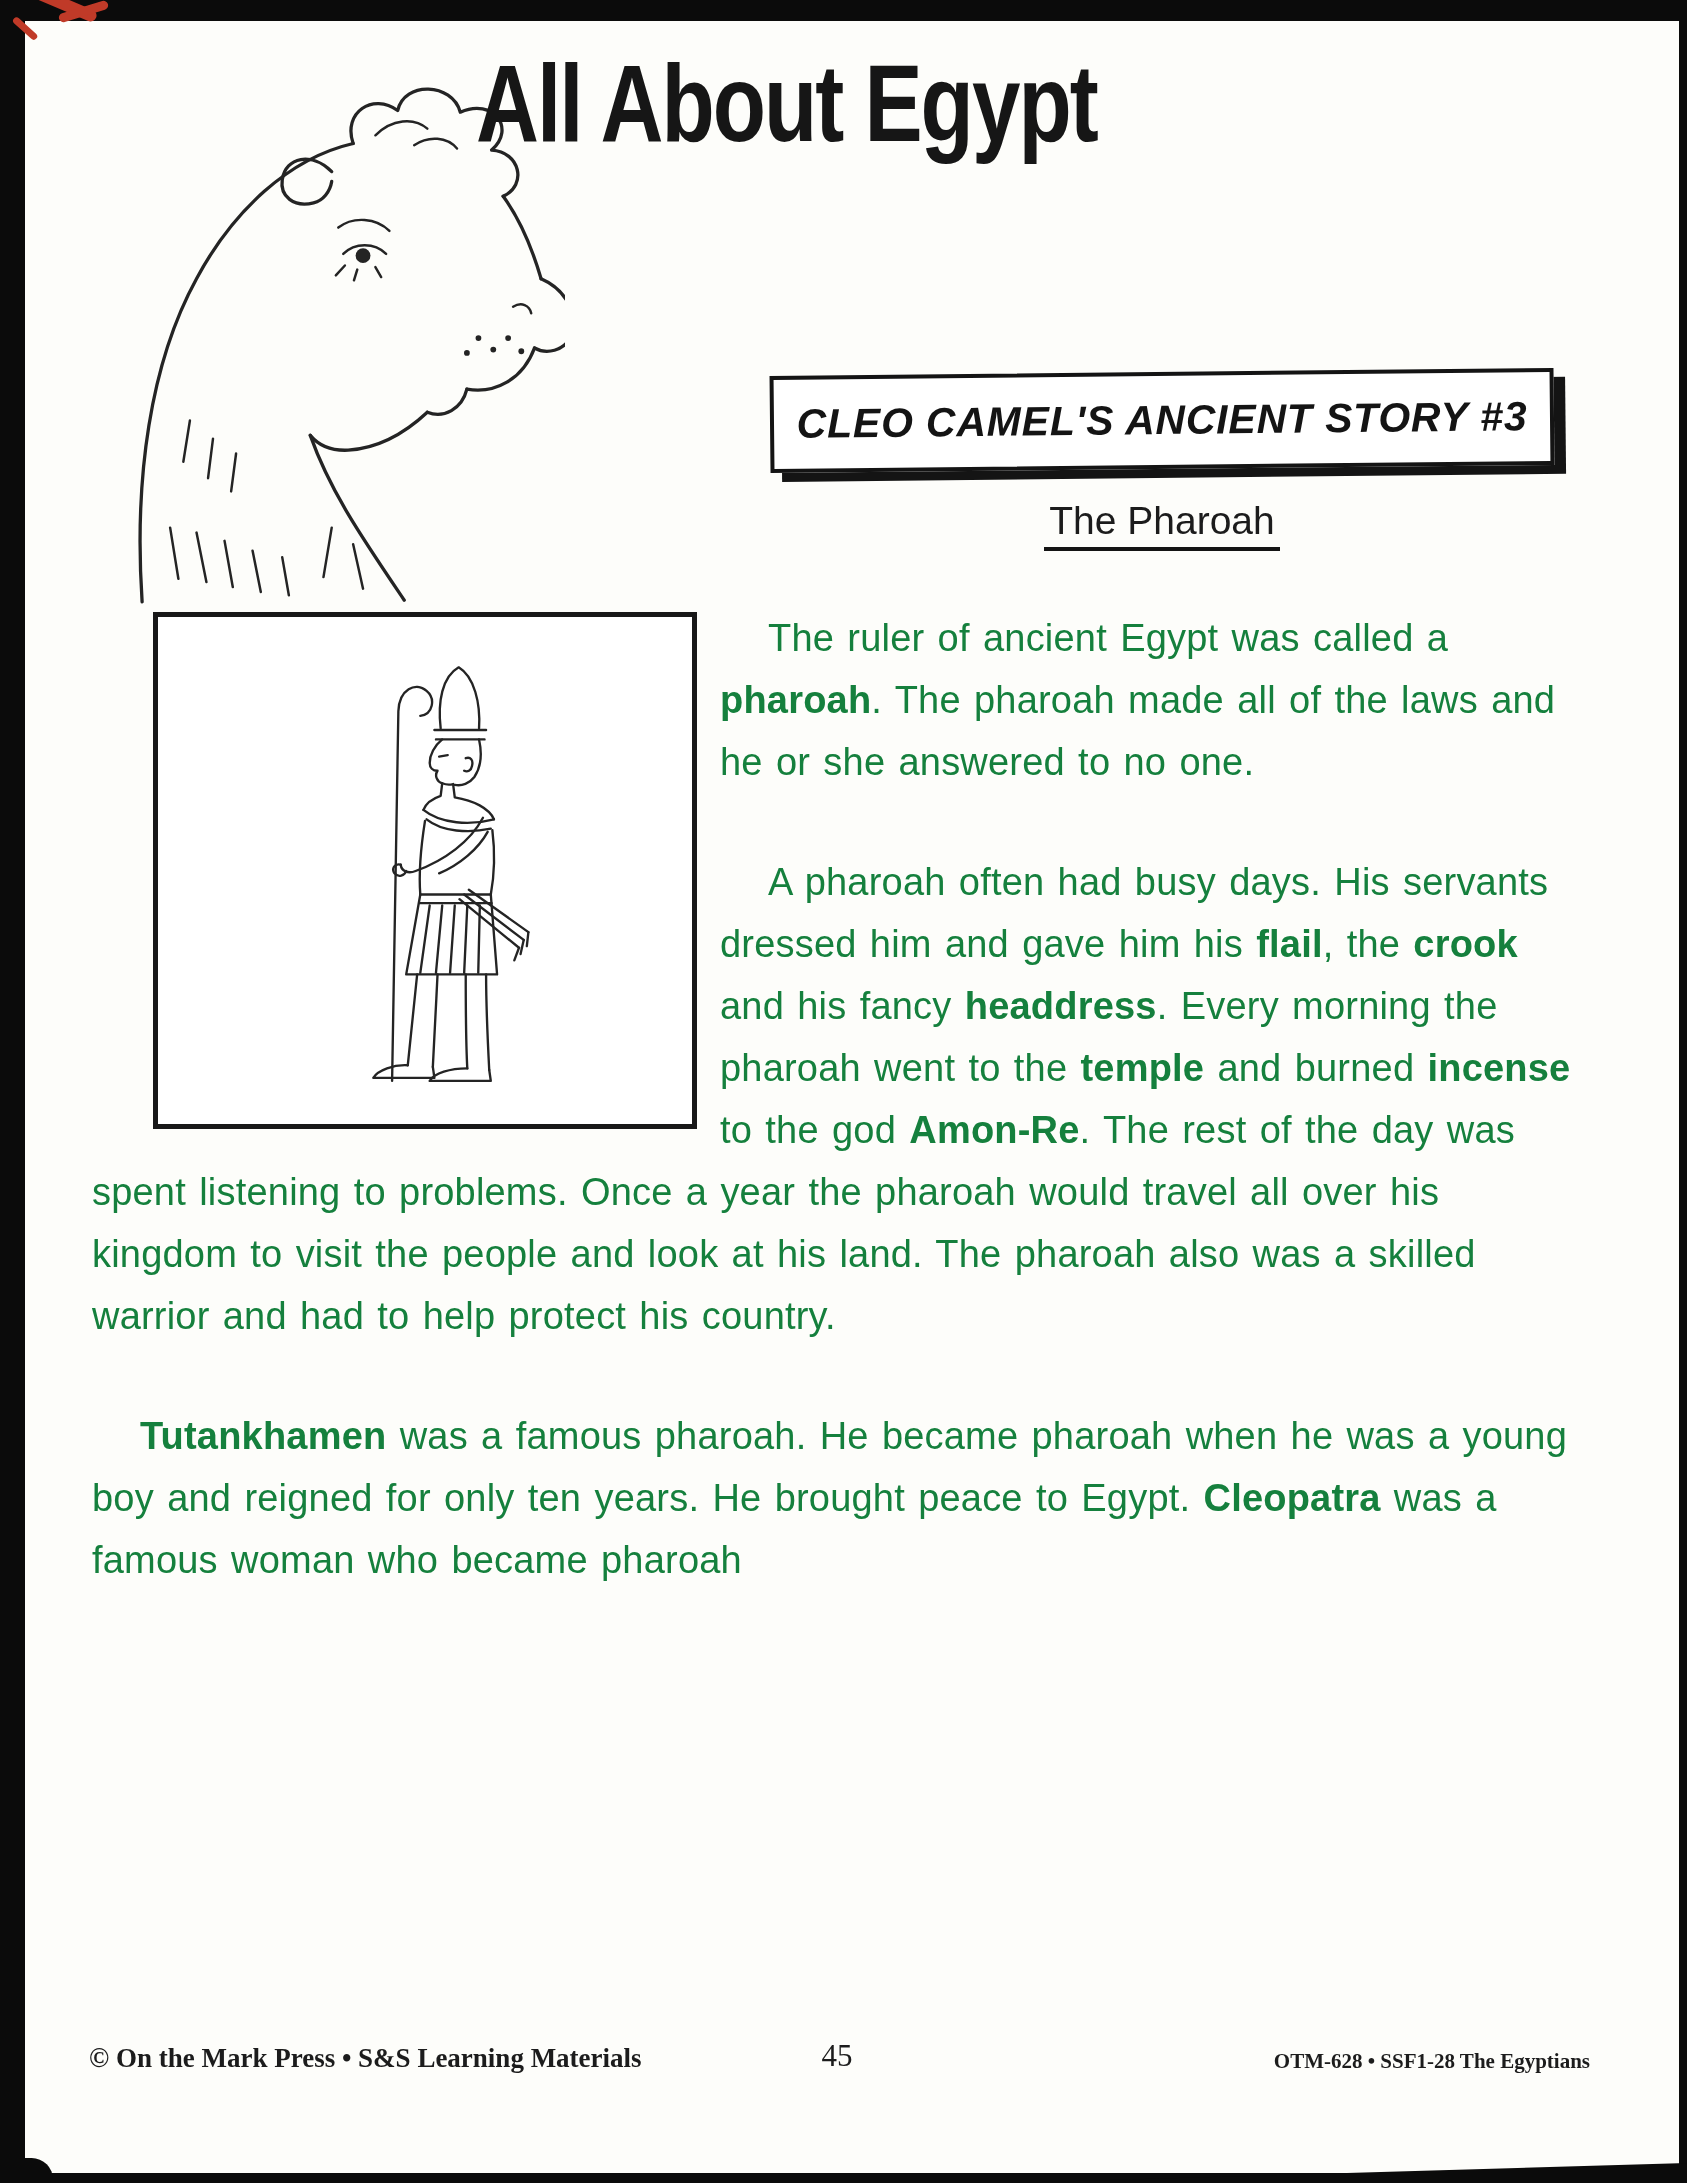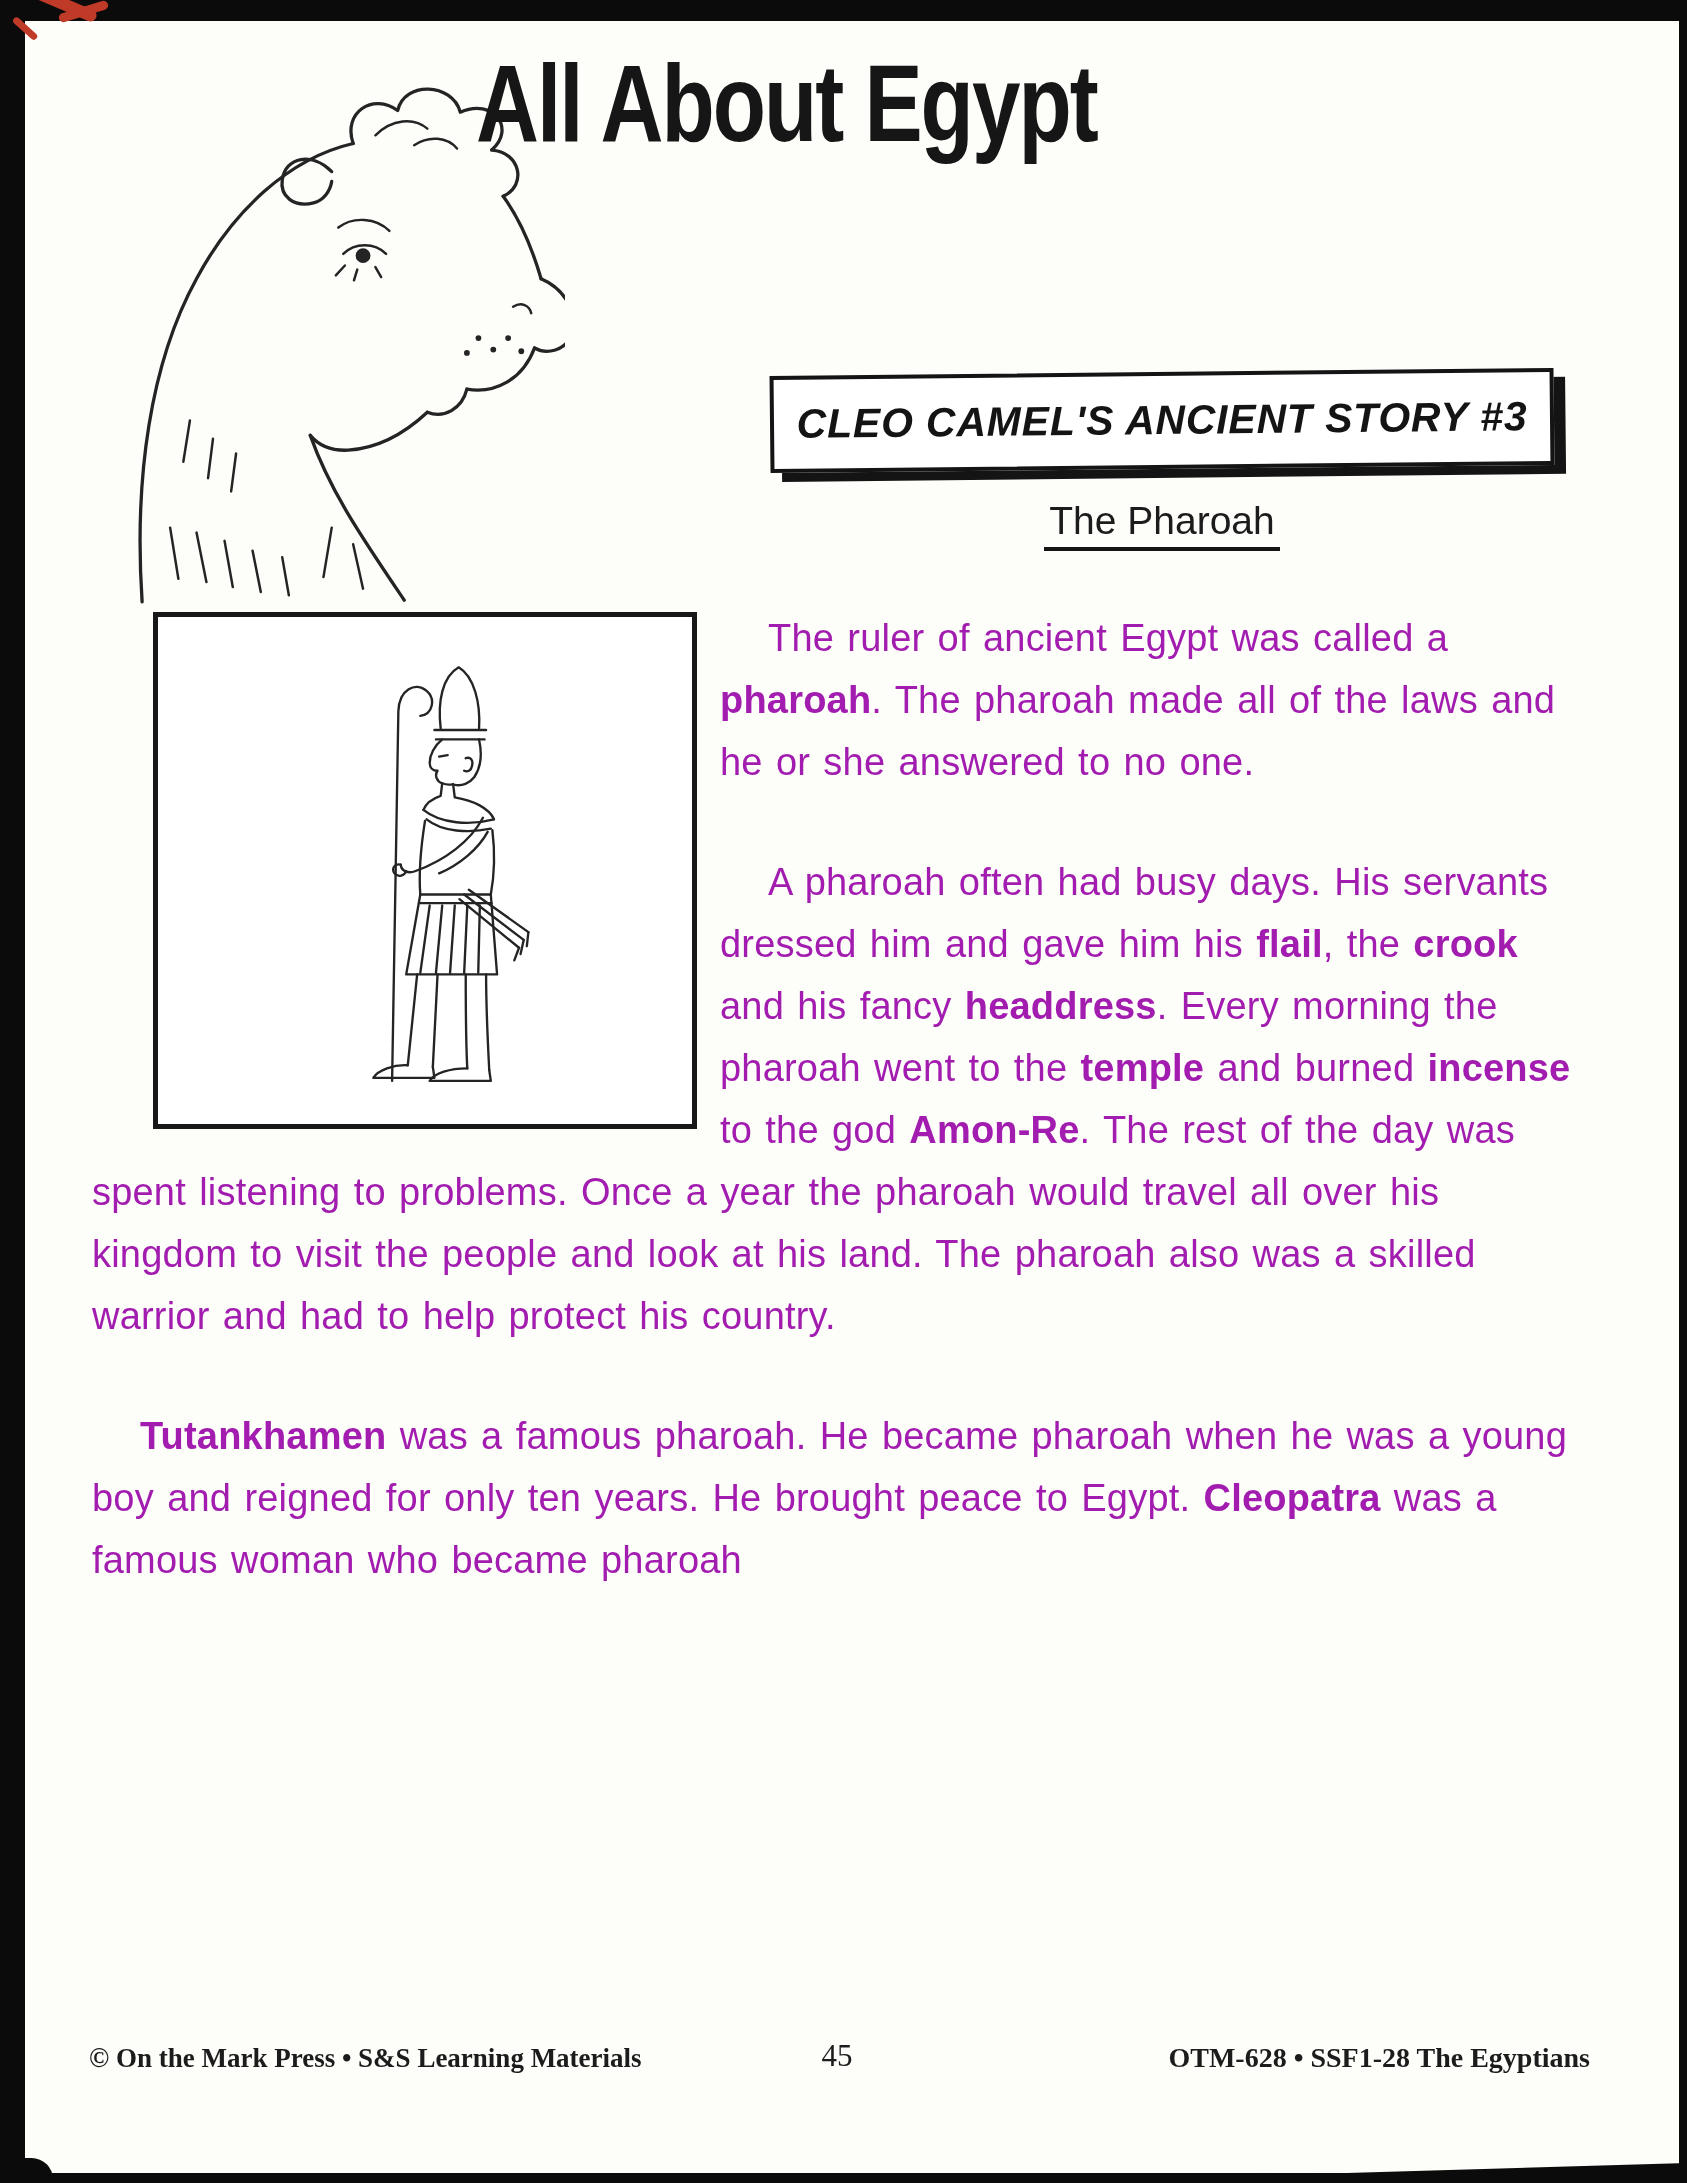--- a/index.html
+++ b/index.html
@@ -74,31 +74,31 @@
     margin:5px 23px 8.2px 61px;
     display:flex; align-items:center; justify-content:center;
   }
   .pharaoh-box svg { width:272px; height:470px; }
 
   .content p {
     font-size:38px; line-height:62px;
     letter-spacing:0.2px; word-spacing:2.5px;
     text-indent:48px;
     margin-bottom:58px;
-    color:#a21caf;
+    color:#15803d;
   }
   .content p b { font-weight:700; }
 
   
   .footer {
     position:absolute; left:89px; right:97px; bottom:109px; height:41px;
     font-family:"Liberation Serif", serif;
   }
   .footer .f-left  { position:absolute; left:0;  bottom:0; font-size:27px; font-weight:700; }
-  .footer .f-right { position:absolute; right:0; bottom:0; font-size:28px; font-weight:700; }
+  .footer .f-right { position:absolute; right:0; bottom:0; font-size:21px; font-weight:700; }
   .footer .f-page  { position:absolute; left:50%; transform:translateX(-58%); bottom:0; font-size:31px;margin-top:48px; }
 
   .ink { stroke:#242424; stroke-width:4; fill:none; stroke-linecap:round; stroke-linejoin:round; }
   .ink-thin { stroke:#242424; stroke-width:3; fill:none; stroke-linecap:round; stroke-linejoin:round; }
 </style>
 </head>
 <body>
 
 <div class="page">
 

